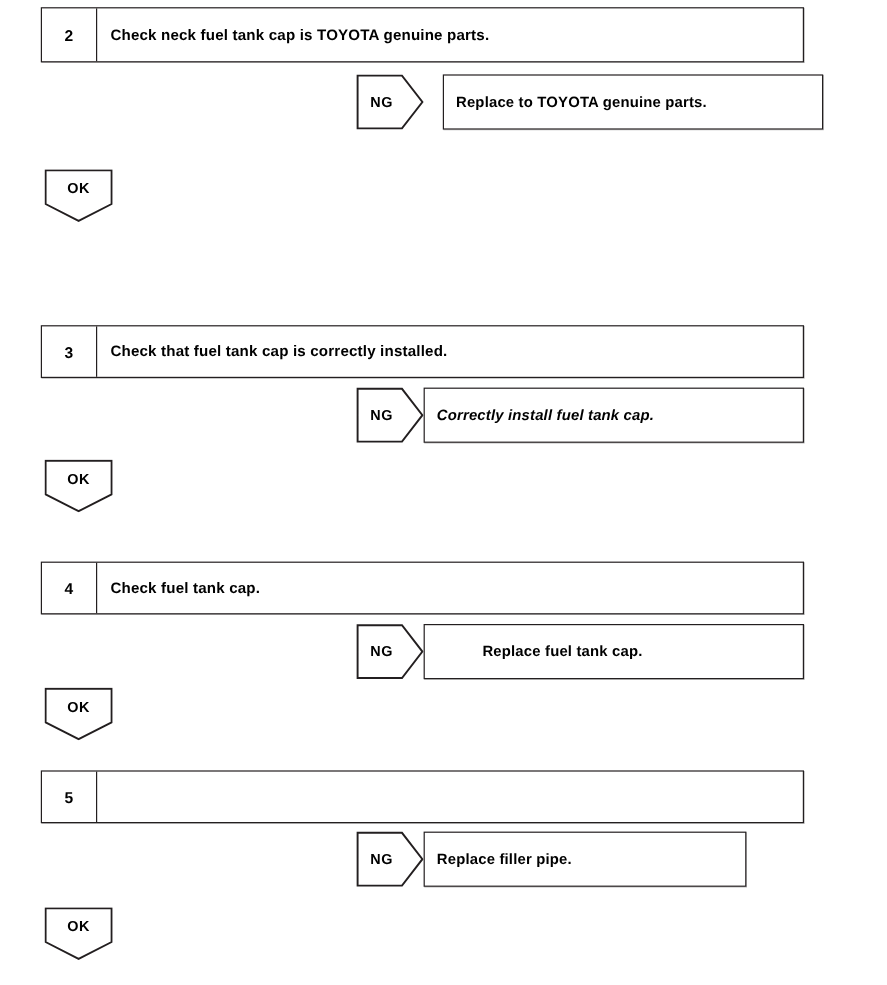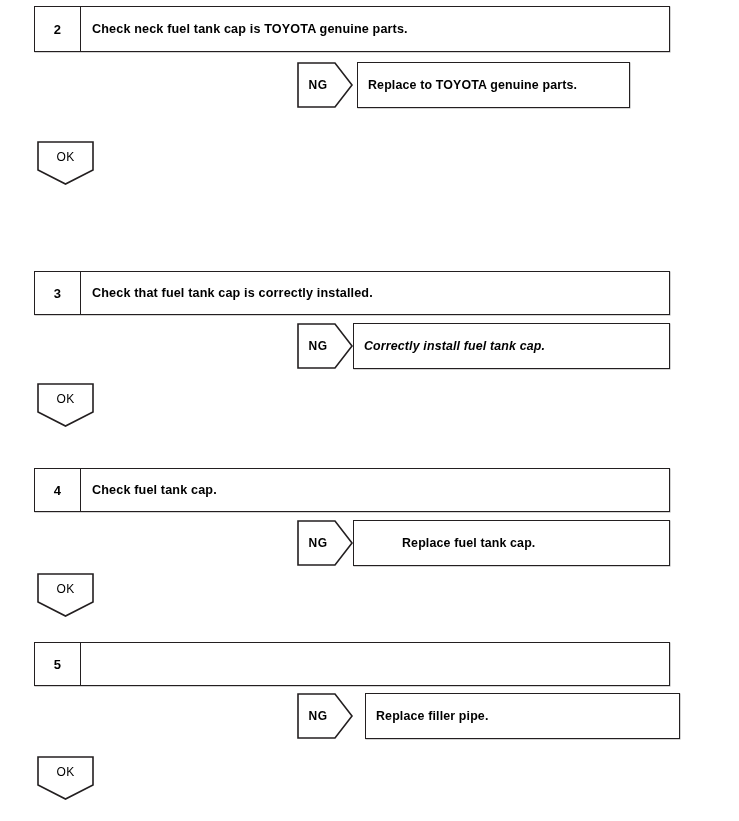--- a/index.html
+++ b/index.html
@@ -106,40 +106,40 @@
   .ok-label {
     position: absolute;
     left: 0;
     top: 0;
     width: 57px;
     height: 32px;
     display: flex;
     align-items: center;
     justify-content: center;
     font-size: 12px;
-    font-weight: normal;
+    font-weight: bold;
     letter-spacing: 0.4px;
   }
 </style>
 </head>
 <body>
 
 <div class="canvas">
 
   <div class="step-box" style="left:34px; top:6px; width:636px; height:46px;">
     <div class="step-num">2</div>
     <div class="step-text">Check neck fuel tank cap is TOYOTA genuine parts.</div>
   </div>
 
   <div class="ng-row" style="left:297px; top:62px; width:373px; height:46px;">
     <svg class="ng-tag-svg" width="56" height="46" viewBox="0 0 56 46">
       <polygon points="1,1 38,1 55,23 38,45 1,45" fill="#ffffff" stroke="#231f20" stroke-width="1.6" stroke-linejoin="miter"></polygon>
     </svg>
     <div class="ng-label">NG</div>
-    <div class="ng-action" style="left:60px; width:273px;">Replace to TOYOTA genuine parts.</div>
+    <div class="ng-action" style="left:72px; width:317px;">Replace to TOYOTA genuine parts.</div>
   </div>
 
   <div class="ok-node" style="left:37px; top:141px;">
     <svg width="57" height="44" viewBox="0 0 57 44">
       <polygon points="1,1 56,1 56,29 28.5,43 1,29" fill="#ffffff" stroke="#231f20" stroke-width="1.6" stroke-linejoin="miter"></polygon>
     </svg>
     <div class="ok-label">OK</div>
   </div>
 
   <div class="step-box" style="left:34px; top:271px; width:636px; height:44px;">
@@ -184,21 +184,21 @@
 
   <div class="step-box" style="left:34px; top:642px; width:636px; height:44px;">
     <div class="step-num">5</div>
   </div>
 
   <div class="ng-row" style="left:297px; top:693px; width:373px; height:46px;">
     <svg class="ng-tag-svg" width="56" height="46" viewBox="0 0 56 46">
       <polygon points="1,1 38,1 55,23 38,45 1,45" fill="#ffffff" stroke="#231f20" stroke-width="1.6" stroke-linejoin="miter"></polygon>
     </svg>
     <div class="ng-label">NG</div>
-    <div class="ng-action" style="left:68px; width:315px;">Replace filler pipe.</div>
+    <div class="ng-action" style="left:56px; width:269px;">Replace filler pipe.</div>
   </div>
 
   <div class="ok-node" style="left:37px; top:756px;">
     <svg width="57" height="44" viewBox="0 0 57 44">
       <polygon points="1,1 56,1 56,29 28.5,43 1,29" fill="#ffffff" stroke="#231f20" stroke-width="1.6" stroke-linejoin="miter"></polygon>
     </svg>
     <div class="ok-label">OK</div>
   </div>
 
 </div>

